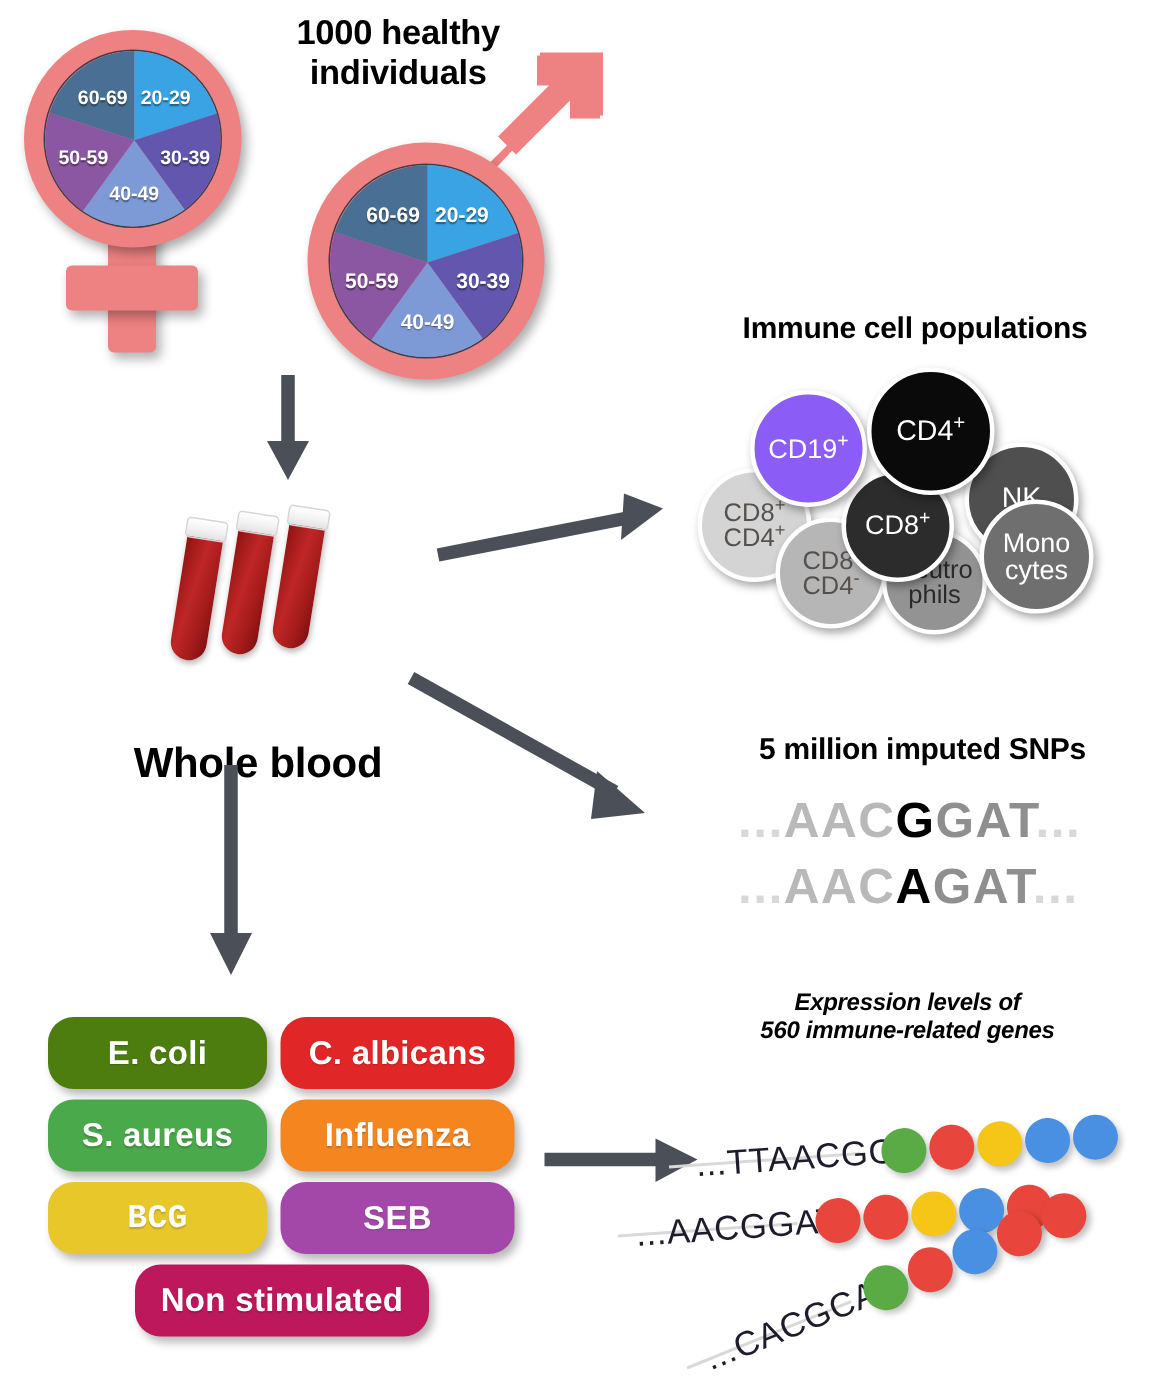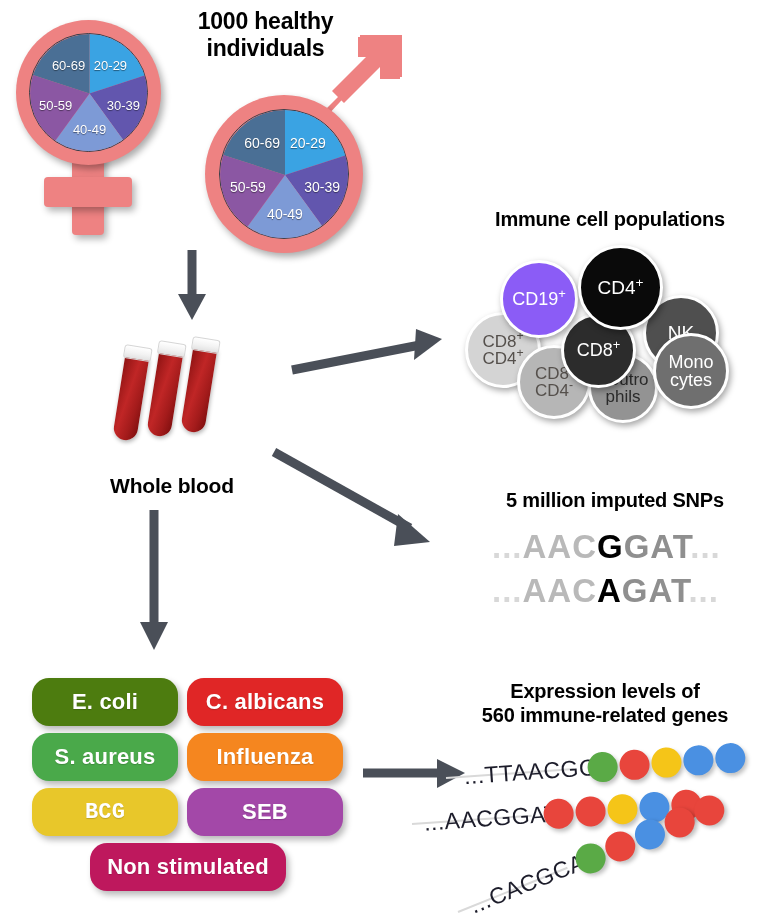--- a/index.html
+++ b/index.html
@@ -33,21 +33,21 @@
   }
   .pie {
     position:absolute;
     border-radius:50%;
     border:1.5px solid #3a3f4a;
     overflow:hidden;
   }
   .pie-label {
     position:absolute;
     color:#ffffff;
-    font-weight:normal;
+    font-weight:bold;
     white-space:nowrap;
     text-shadow:0 1px 1px rgba(0,0,0,0.45);
     transform:translate(-50%,-50%);
   }
   .f-stem {
     position:absolute;
     background:#ee8282;
     border-radius:4px;
     box-shadow:3px 4px 7px rgba(0,0,0,0.3);
   }
@@ -211,21 +211,21 @@
     <div class="tube" style="left:34px; top:6px; transform:rotate(9deg);">
       <div class="tube-body"></div>
       <div class="tube-rim"></div>
     </div>
     <div class="tube" style="left:68px; top:2px; transform:rotate(9deg);">
       <div class="tube-body"></div>
       <div class="tube-rim"></div>
     </div>
   </div>
 
-  <div class="abs heading" style="left:82px; top:474px; width:180px; font-size:21px;">Whole blood</div>
+  <div class="abs heading" style="left:82px; top:492px; width:180px; font-size:28px;">Whole blood</div>
 
   <svg class="arrow-svg" style="left:290px; top:325px;" width="160" height="55">
     <line x1="2" y1="45" x2="130" y2="20" stroke="#4a4f58" stroke-width="9"></line>
     <polygon points="126,4 152,14 124,35" fill="#4a4f58"></polygon>
   </svg>
 
   <svg class="arrow-svg" style="left:272px; top:450px;" width="175" height="105">
     <line x1="2" y1="2" x2="138" y2="78" stroke="#4a4f58" stroke-width="9"></line>
     <polygon points="126,64 158,92 122,96" fill="#4a4f58"></polygon>
   </svg>
@@ -293,21 +293,21 @@
       <div class="stim" style="left: 58px; top: 165px; width: 196px; height: 48px; background: #be185d;">
         <span>Non stimulated</span>
       </div>
     </div>
 
   <svg class="arrow-svg" style="left:363px; top:755px;" width="105" height="40">
     <line x1="0" y1="18" x2="78" y2="18" stroke="#4a4f58" stroke-width="9"></line>
     <polygon points="74,4 102,18 74,33" fill="#4a4f58"></polygon>
   </svg>
 
-  <div class="abs heading" style="left:450px; top:680px; width:310px; font-size:20px;">
+  <div class="abs heading" style="left:450px; top:660px; width:310px; font-size:16px;font-style:italic;">
     <div>Expression levels of</div>
     <div>560 immune-related genes</div>
   </div>
 
   <div class="abs" id="strand-block" style="left:440px; top:735px; width:331px; height:185px;">
       <div class="strand" style="left: 6px; top: 26px; width: 320px; height: 34px; transform: rotate(-4deg);">
         <div class="strand-line" style="width: 128px;"></div>
         <div class="strand-text" style="left: 18px;">...TTAACGG</div>
         <div class="bead" style="left: 142px; background: rgb(90, 170, 70);"></div>
         <div class="bead" style="left: 174px; background: rgb(232, 69, 60);"></div>

